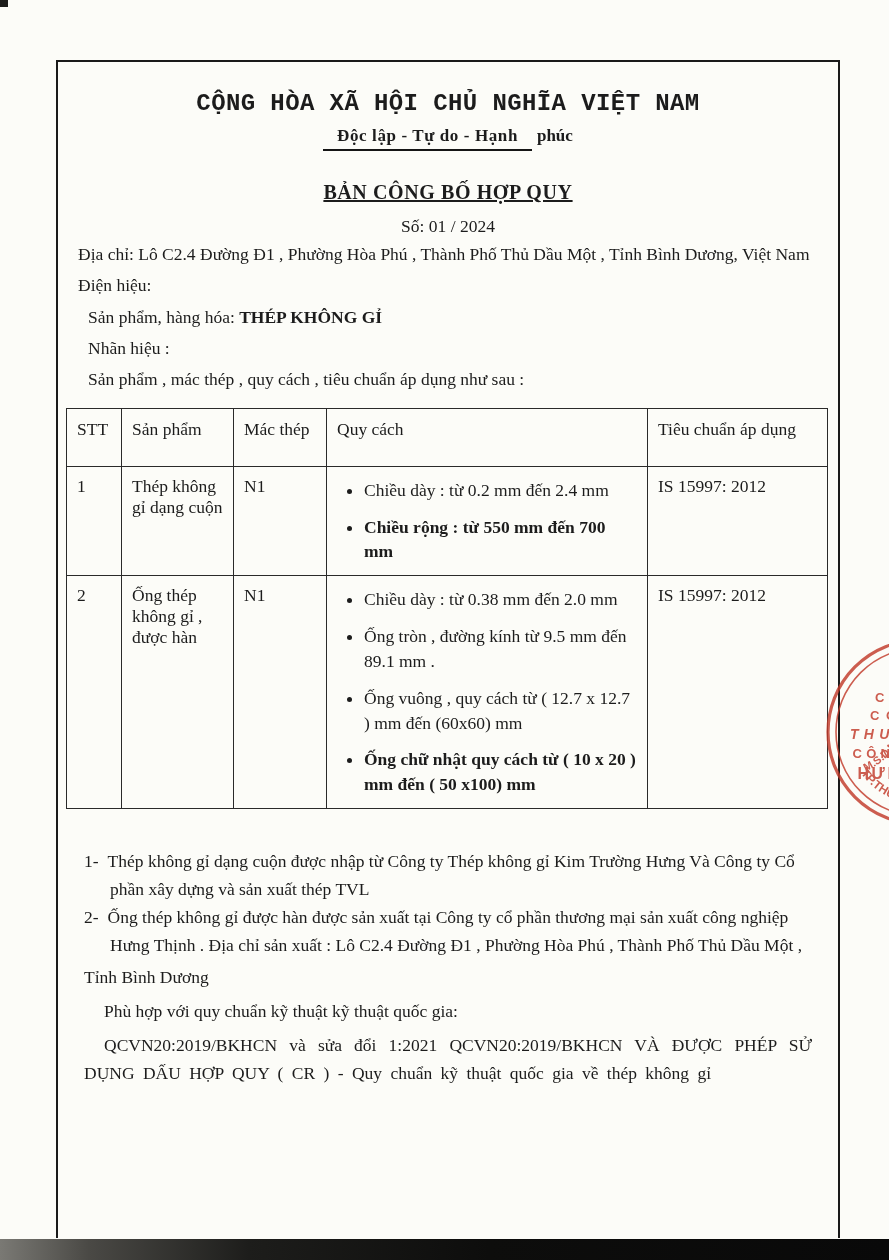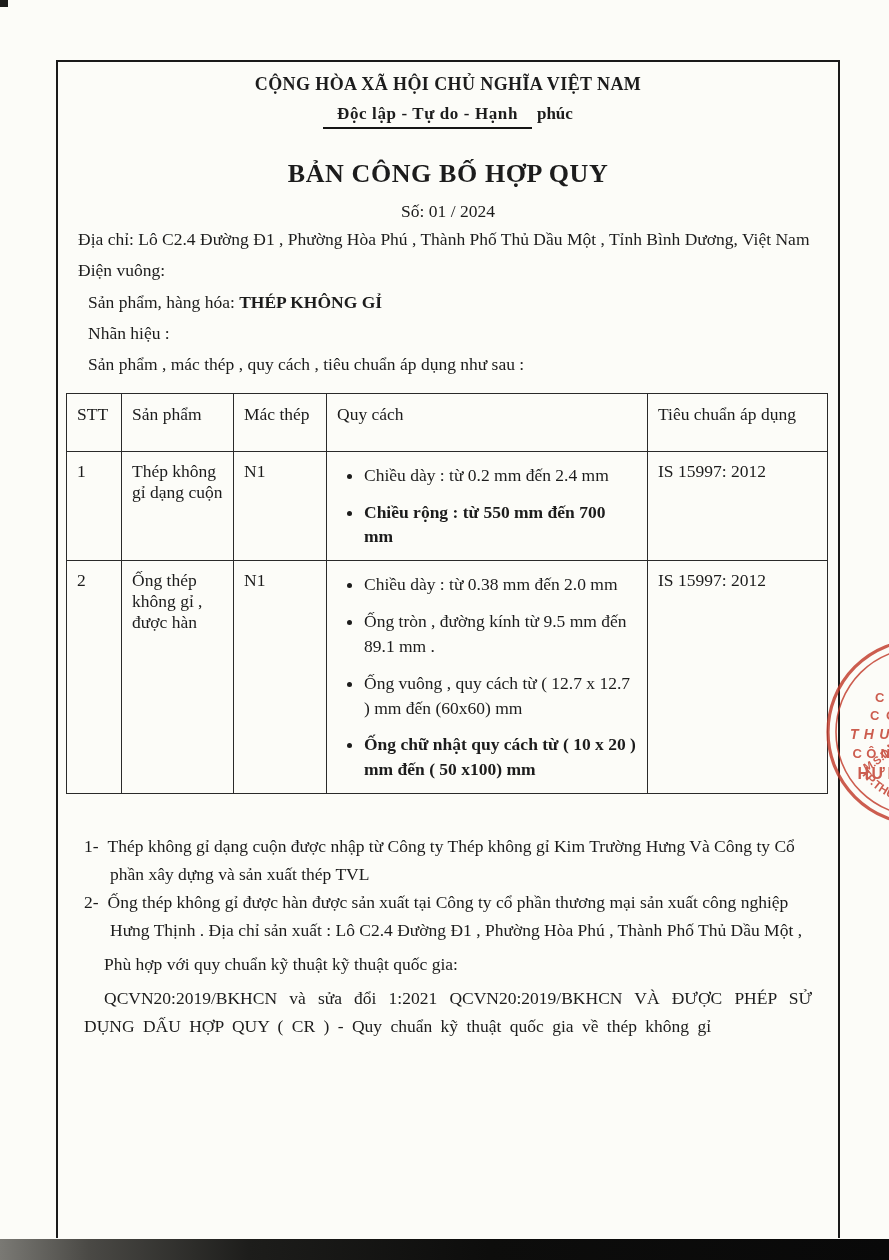--- a/index.html
+++ b/index.html
@@ -13,25 +13,25 @@
   }
   .page{position:absolute;inset:0;overflow:hidden;}
   .corner-mark{position:absolute;left:0;top:0;width:8px;height:7px;background:#1d1d1b;}
   .frame{
     position:absolute;left:56px;top:60px;width:784px;height:1178px;
     border:2px solid #1a1a1a;border-bottom:none;
     box-sizing:border-box;
     padding:12px 20px 0 20px;
   }
   .center{text-align:center;}
-  .national{font-weight:bold;font-size:18px;letter-spacing:.4px;margin-top:0;}
+  .national{font-weight:bold;font-size:24px;letter-spacing:.4px;margin-top:16px;font-family:Liberation Mono, monospace;}
   .motto-wrap{margin-top:9px;font-weight:bold;font-size:17px;}
   .motto-underlined{display:inline-block;border-bottom:2px solid #151515;padding:0 14px 3px 14px;letter-spacing:.6px;}
   .motto-rest{margin-left:5px;}
-  .doc-title{font-weight:bold;font-size:26px;letter-spacing:.6px;margin-top:30px;}
+  .doc-title{font-weight:bold;font-size:20px;letter-spacing:.6px;margin-top:30px;text-decoration:underline;}
   .doc-number{font-size:17.5px;margin-top:12px;}
   .para{font-size:17.5px;line-height:1.62;margin:3px 0;}
   .first-para{margin-top:18px;}
   .indent-sm{margin-left:10px;}
   .bold{font-weight:bold;}
   .table-wrap{margin:14px -10px 0 -12px;}
   table.spec{
     width:100%;border-collapse:collapse;table-layout:fixed;
     font-size:17.5px;
   }
@@ -86,21 +86,21 @@
       <span class="motto-underlined">Độc lập - Tự do - Hạnh</span><span class="motto-rest">phúc</span>
     </div>
 
     <div class="center doc-title">BẢN CÔNG BỐ HỢP QUY</div>
 
     <div class="center doc-number">Số: 01 / 2024</div>
 
 
     <div class="para">Địa chỉ: Lô C2.4 Đường Đ1 , Phường Hòa Phú , Thành Phố Thủ Dầu Một , Tỉnh Bình Dương, Việt Nam</div>
 
-    <div class="para">Điện vuông:</div>
+    <div class="para">Điện hiệu:</div>
 
     <div class="para indent-sm">
       <span>Sản phẩm, hàng hóa: </span><span class="bold">THÉP KHÔNG GỈ</span>
     </div>
 
     <div class="para indent-sm">Nhãn hiệu :</div>
 
     <div class="para indent-sm">Sản phẩm , mác thép , quy cách , tiêu chuẩn áp dụng như sau :</div>
 
     <div class="table-wrap">
@@ -152,20 +152,21 @@
       </table>
     </div>
 
     <div class="notes">
       <p class="note-item">
         <span class="marker">1-</span><span>Thép không gỉ dạng cuộn được nhập từ Công ty Thép không gỉ Kim Trường Hưng Và Công ty Cổ phần xây dựng và sản xuất thép TVL</span>
       </p>
       <p class="note-item">
         <span class="marker">2-</span><span>Ống thép không gỉ được hàn được sản xuất tại Công ty cổ phần thương mại sản xuất công nghiệp Hưng Thịnh . Địa chỉ sản xuất : Lô C2.4 Đường Đ1 , Phường Hòa Phú , Thành Phố Thủ Dầu Một ,</span>
       </p>
+      <p class="province-line">Tỉnh Bình Dương</p>
       <p class="conformity-line">Phù hợp với quy chuẩn kỹ thuật kỹ thuật quốc gia:</p>
       <p class="regulation">QCVN20:2019/BKHCN và sửa đổi 1:2021 QCVN20:2019/BKHCN VÀ ĐƯỢC PHÉP SỬ DỤNG DẤU HỢP QUY ( CR ) -  Quy chuẩn kỹ thuật quốc gia về thép không gỉ</p>
     </div>
 
   </div>
 
   <svg class="stamp" viewBox="0 0 220 220">
     <defs>
       <path id="arcMsdn" d="M 51,151.3 A 72,72 0 0 0 85.4,42.3" fill="none"></path>
       <path id="arcCity" d="M 47.6,146 A 72,72 0 0 0 172.4,146" fill="none"></path>

